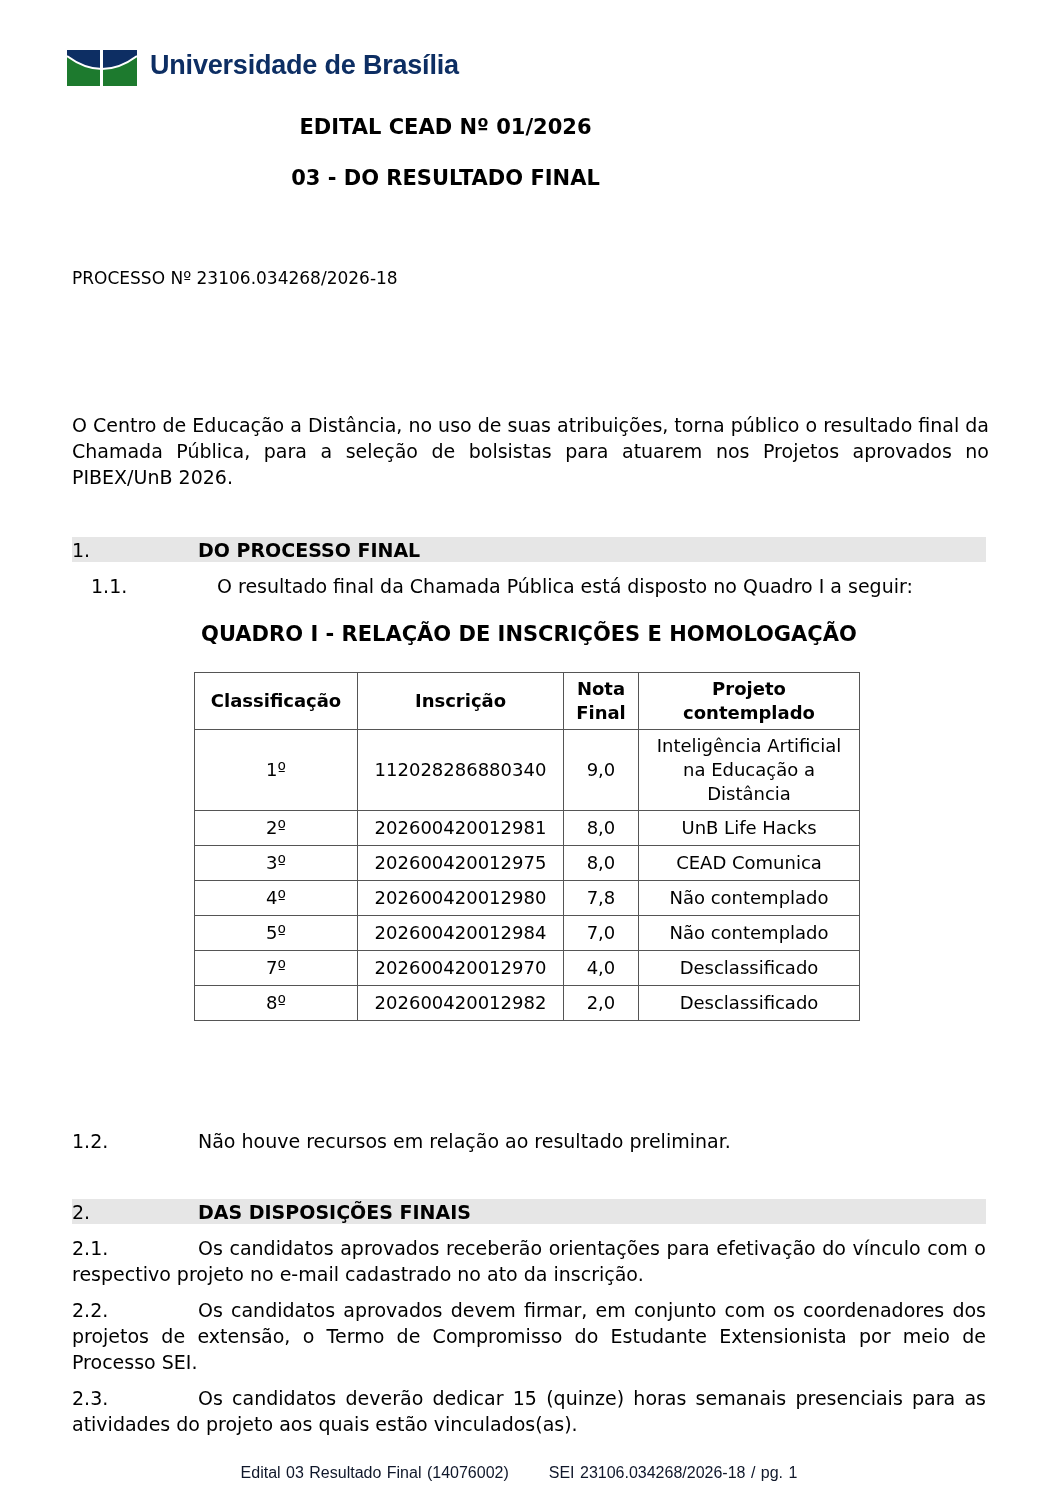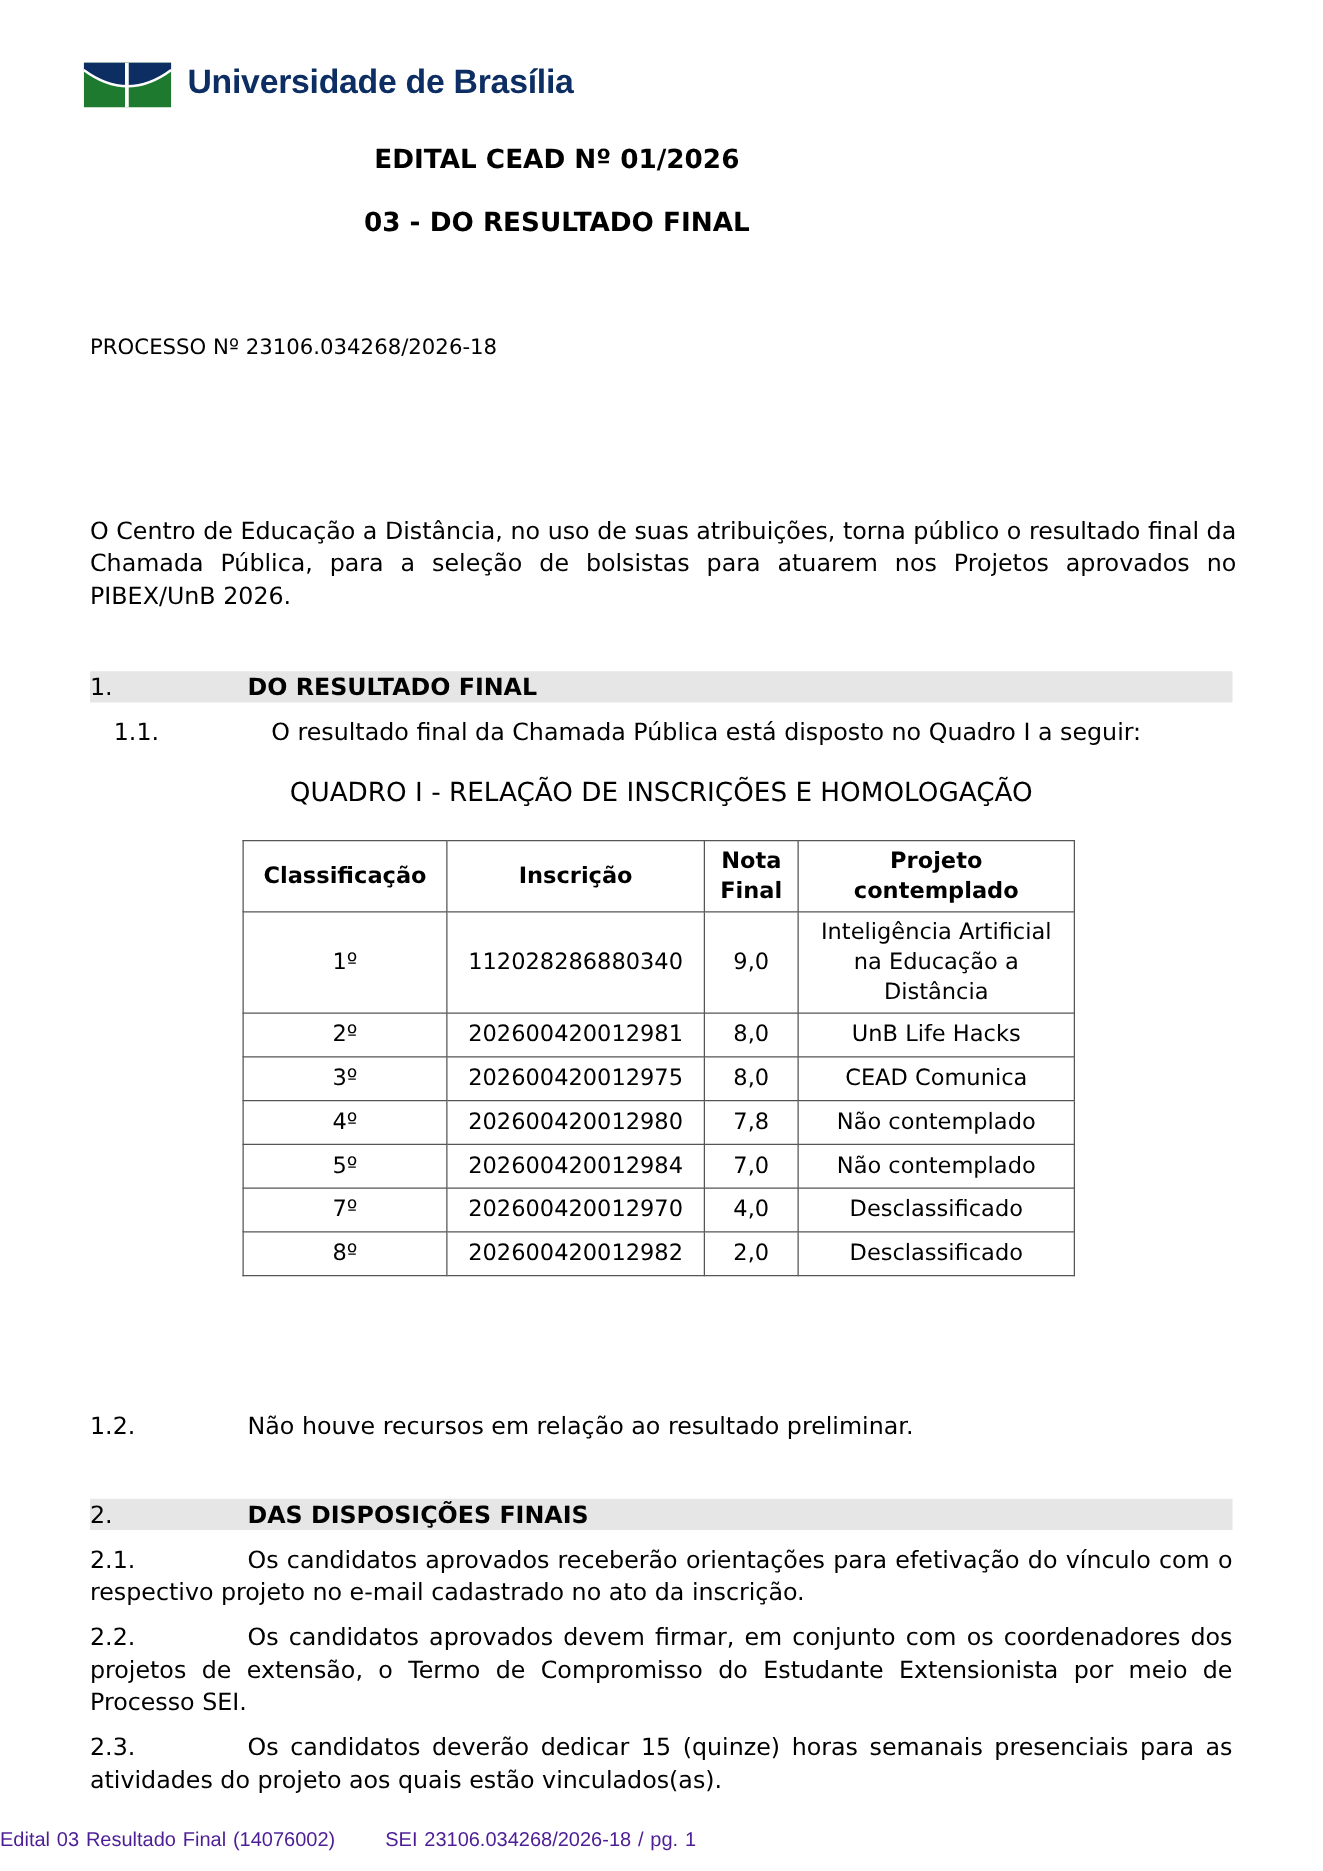--- a/index.html
+++ b/index.html
@@ -27,36 +27,36 @@
     }
     .sec-head .num { width: 126px; }
     .sec-head .txt { font-weight: bold; }
     .item { position: absolute; left: 72px; width: 914px; font-size: 19px; line-height: 26px; }
     .item.single { display: flex; }
     .item.single .num { width: 126px; flex: none; }
     .item.justify { text-align: justify; text-align-last: left; }
     .item.justify .num { display: inline-block; width: 126px; }
     .quadro-title {
       position: absolute; left: 0; width: 1058px; top: 622px; text-align: center;
-      font-weight: normal; font-size: 21px;
+      font-weight: bold; font-size: 21px;
     }
     table.result {
       position: absolute; left: 194px; top: 672px; border-collapse: collapse;
       font-size: 18px;
     }
     table.result th, table.result td {
       border: 1.5px solid #555; text-align: center; padding: 0 6px; line-height: 24px;
     }
     table.result th { font-weight: bold; height: 56px; }
     table.result td { height: 34px; }
     table.result tr.tall td { height: 80px; }
     .c1 { width: 150px; } .c2 { width: 193px; } .c3 { width: 62px; } .c4 { width: 208px; }
     .footer {
-      position: absolute; left: 0; width: 1038px; top: 1464px; text-align: left;
-      font-family: "Liberation Sans", sans-serif; font-size: 16px; color: #4c1d95;
+      position: absolute; left: 0; width: 1038px; top: 1464px; text-align: center;
+      font-family: "Liberation Sans", sans-serif; font-size: 16px; color: #0f172a;
       word-spacing: 1px;
     }
     .footer .gap { display: inline-block; width: 40px; }
   </style>
 </head>
 <body>
 
 <div class="logo">
   <svg class="logo-mark" viewBox="0 0 70 36">
     <rect x="0" y="0" width="70" height="36" fill="#1d7a2e"></rect>
@@ -69,21 +69,21 @@
 
 <div class="title t1">EDITAL CEAD Nº 01/2026</div>
 <div class="title t2">03 - DO RESULTADO FINAL</div>
 
 <div class="process">PROCESSO Nº 23106.034268/2026-18</div>
 
 <div class="intro">O Centro de Educação a Distância, no uso de suas atribuições, torna público o resultado final da Chamada Pública, para a seleção de bolsistas para atuarem nos Projetos aprovados no PIBEX/UnB 2026.</div>
 
 <div class="sec-head" style="top:537px;">
   <span class="num">1.</span>
-  <span class="txt">DO RESULTADO FINAL</span>
+  <span class="txt">DO PROCESSO FINAL</span>
 </div>
 
 <div class="item single" style="top:573px;margin-left:19px;">
   <span class="num">1.1.</span>
   <span>O resultado final da Chamada Pública está disposto no Quadro I a seguir:</span>
 </div>
 
 <div class="quadro-title">QUADRO I - RELAÇÃO DE INSCRIÇÕES E HOMOLOGAÇÃO</div>
 
 <table class="result">

